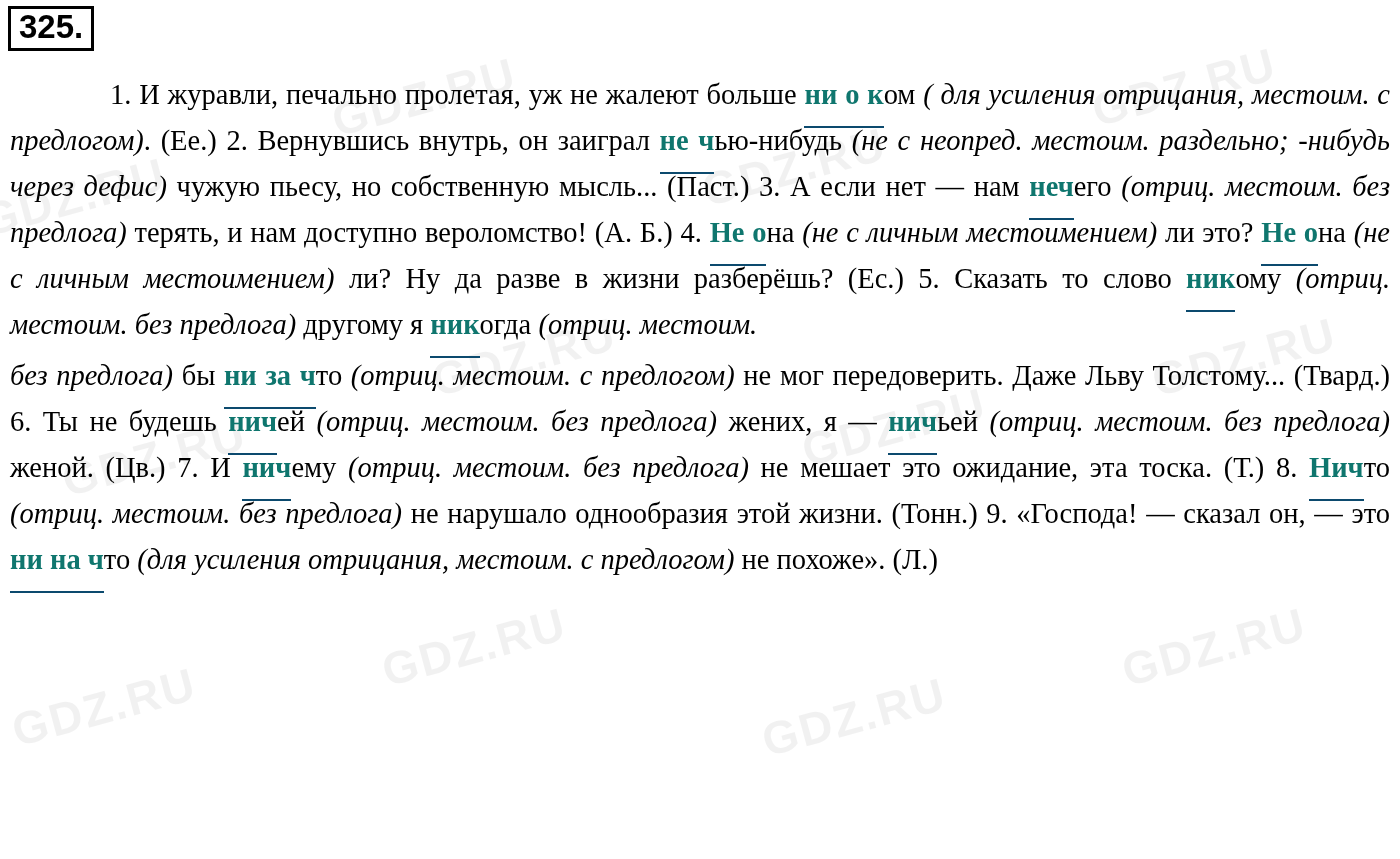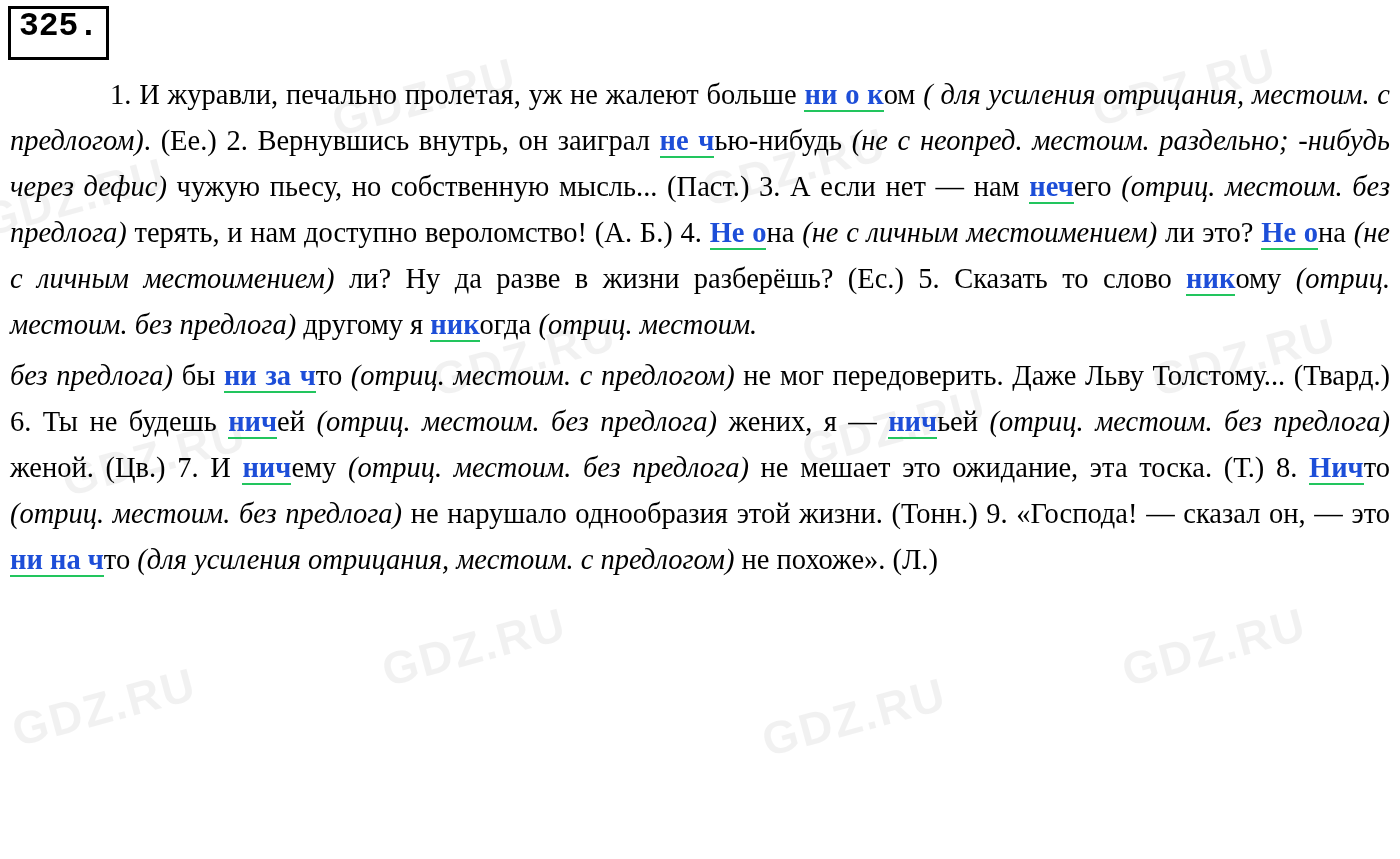--- a/index.html
+++ b/index.html
@@ -34,22 +34,22 @@
     transform: rotate(-15deg);
     text-shadow: 1px 1px 0 rgba(255,255,255,0.6);
   }
 
   
   .ex-number {
     position: absolute;
     top: 6px;
     left: 8px;
     border: 3px solid #000;
-    padding: 1px 8px 12px 8px;
-    font-family: Liberation Mono, monospace;
+    padding: 1px 8px 3px 8px;
+    font-family: Liberation Sans, sans-serif;
     font-weight: bold;
     font-size: 33px;
     line-height: 1.05;
     background: transparent;
     z-index: 3;
   }
 
   
   .content {
     position: absolute;
@@ -71,24 +71,24 @@
   }
   .para.second {
     margin-top: 5px;
   }
 
   
   .it {
     font-style: italic;
   }
   .hl {
-    color: #1d4ed8;
+    color: #0f766e;
     font-weight: bold;
-    border-bottom: 2px solid #22c55e;
-    padding-bottom: 0px;
+    border-bottom: 2px solid #0c4a6e;
+    padding-bottom: 16px;
   }
 </style>
 </head>
 <body>
 
 <div class="watermark-layer">
   <div class="wm" style="left:-20px; top:170px;">GDZ.RU</div>
   <div class="wm" style="left:330px; top:70px;">GDZ.RU</div>
   <div class="wm" style="left:700px; top:140px;">GDZ.RU</div>
   <div class="wm" style="left:1090px; top:60px;">GDZ.RU</div>

